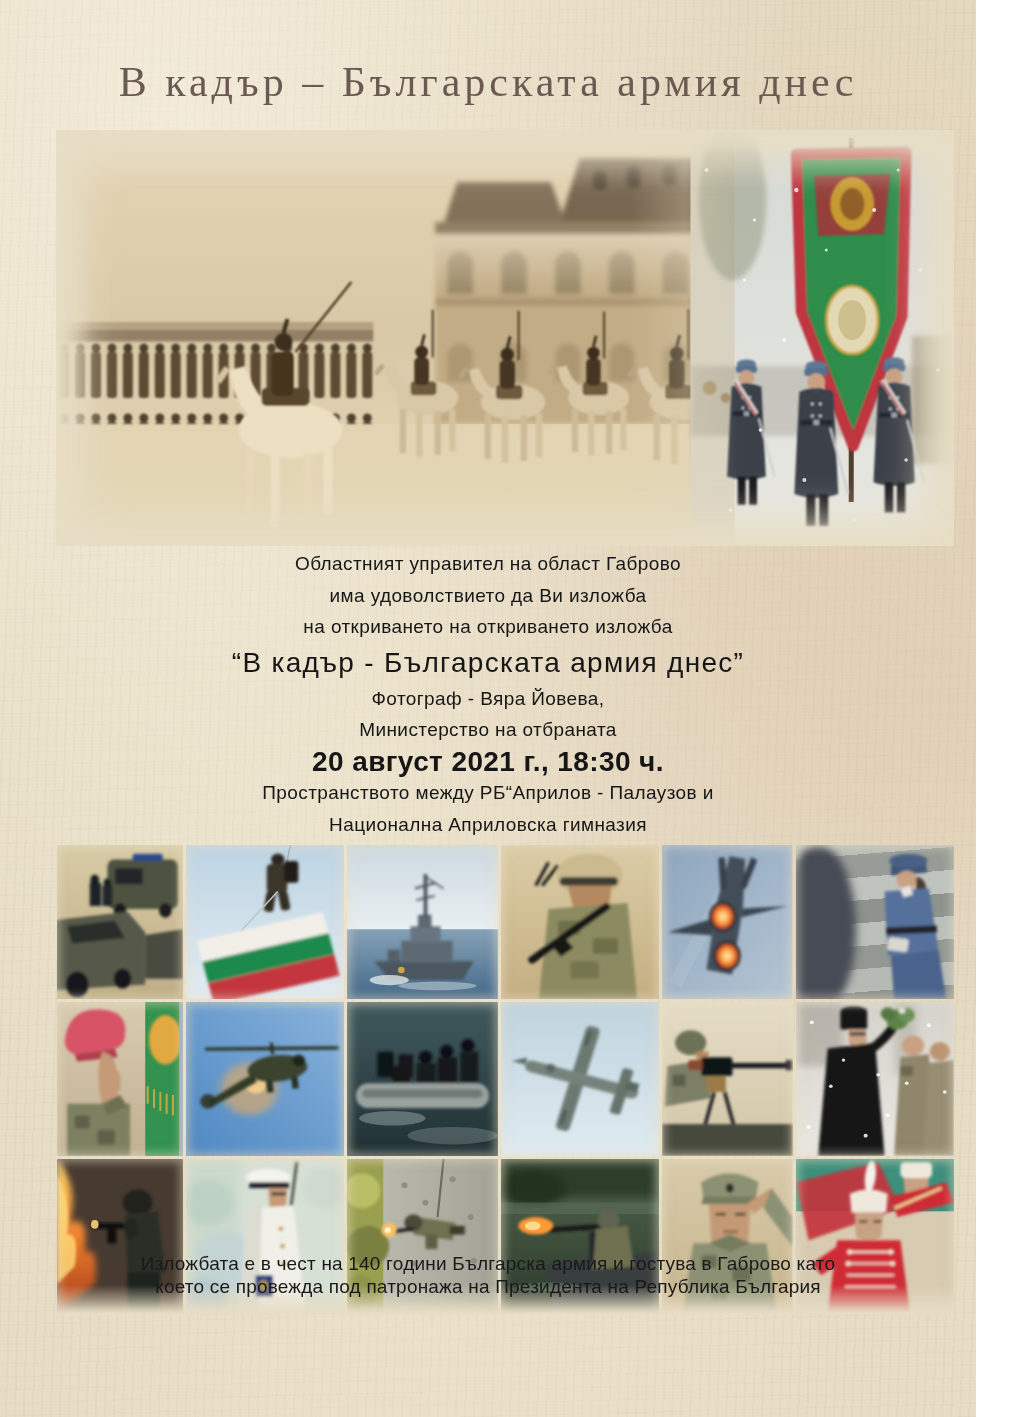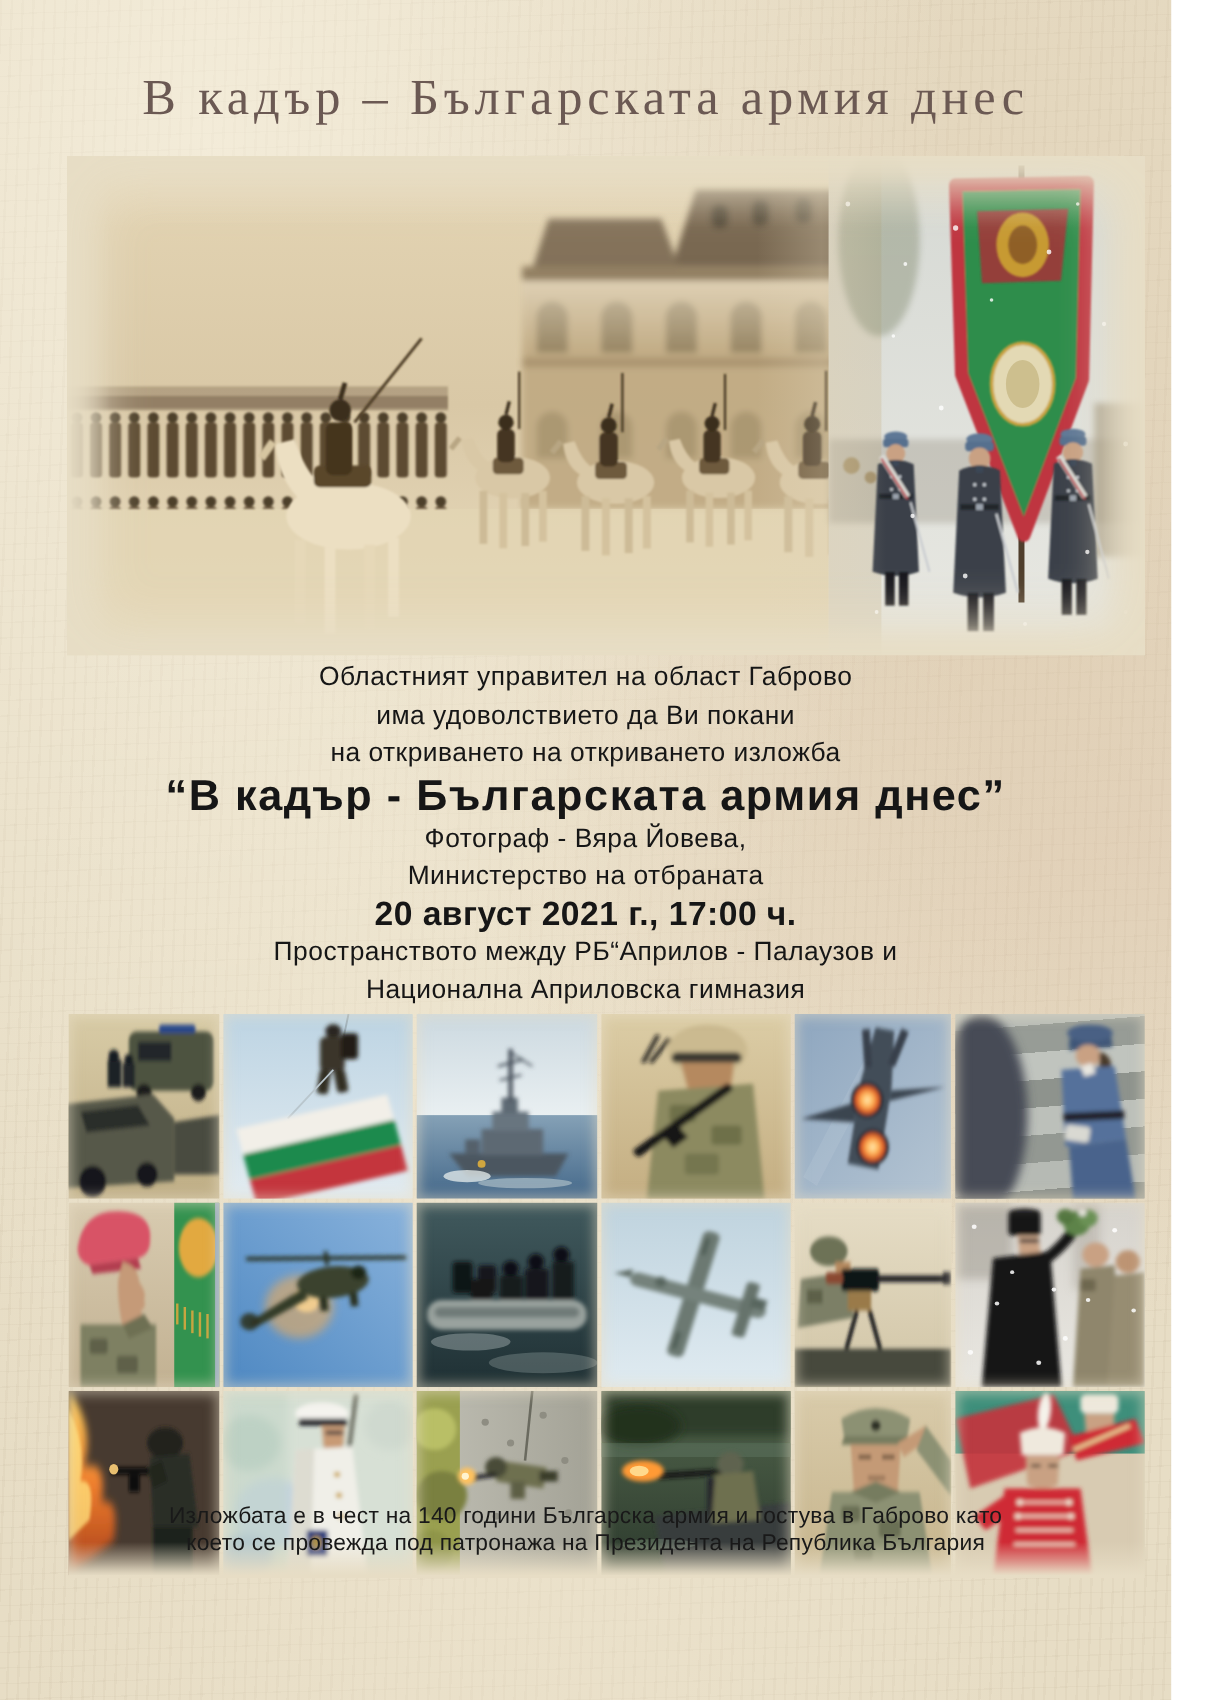--- a/index.html
+++ b/index.html
@@ -18,22 +18,22 @@
     font-size:42px;letter-spacing:4px;color:#6b5953;}
   .hero{position:absolute;left:56px;top:130px;width:898px;height:416px;}
   .hero svg{display:block;width:100%;height:100%;}
   .hero-fade{position:absolute;inset:0;pointer-events:none;
     box-shadow:inset 0 0 42px 26px rgba(231,221,197,.95);
     background:
       linear-gradient(90deg, rgba(231,221,197,.85) 0, rgba(231,221,197,0) 4%, rgba(231,221,197,0) 96%, rgba(231,221,197,.85) 100%),
       linear-gradient(0deg, rgba(231,221,197,.8) 0, rgba(231,221,197,0) 6%, rgba(231,221,197,0) 94%, rgba(231,221,197,.7) 100%),
       linear-gradient(90deg, rgba(0,0,0,0) 64%, rgba(226,213,185,.30) 70%, rgba(0,0,0,0) 76%);}
   .invite{position:absolute;top:548px;left:0;right:0;text-align:center;}
-  .invite p{margin:0;font-size:22px;line-height:31.5px;letter-spacing:.4px;}
-  .invite p.big{font-size:36px;line-height:40px;font-weight:bold;letter-spacing:1.3px;}
+  .invite p{margin:0;font-size:19px;line-height:31.5px;letter-spacing:.4px;}
+  .invite p.big{font-size:28px;line-height:40px;font-weight:normal;letter-spacing:1.3px;}
   .invite p.bold{font-weight:bold;font-size:28px;}
   .collage{position:absolute;left:57px;top:845px;width:897px;height:468px;
     display:grid;grid-template-columns:.86fr 1.08fr 1.03fr 1.08fr .89fr 1.08fr;
     grid-template-rows:1fr 1fr 1fr;gap:3px;}
   .cell{position:relative;overflow:hidden;border-radius:1px;}
   .cell svg{display:block;width:100%;height:100%;}
   .cell::after{content:"";position:absolute;inset:0;pointer-events:none;
     box-shadow:inset 0 0 10px 3px rgba(234,224,200,.5);}
   .collage::after{content:"";position:absolute;left:0;right:0;bottom:-2px;height:30px;
     pointer-events:none;background:linear-gradient(rgba(233,223,200,0), #e7ddc5 95%);}
@@ -312,26 +312,26 @@
             <circle cx="884" cy="380" r="1.6"></circle>
         </g>
       </g>
       <rect width="900" height="60" fill="url(#gHaze)" opacity=".6"></rect>
     </svg>
     <div class="hero-fade"></div>
   </div>
 
   <div class="invite">
     <p>Областният управител на област Габрово</p>
-    <p>има удоволствието да Ви покани</p>
+    <p>има удоволствието да Ви изложба</p>
     <p>на откриването на откриването изложба</p>
     <p class="big">“В кадър - Българската армия днес”</p>
     <p>Фотограф - Вяра Йовева,</p>
     <p>Министерство на отбраната</p>
-    <p class="bold">20 август 2021 г., 17:00 ч.</p>
+    <p class="bold">20 август 2021 г., 18:30 ч.</p>
     <p>Пространството между РБ“Априлов - Палаузов и</p>
     <p>Национална Априловска гимназия</p>
   </div>
 
   <div class="collage">
 
     <div class="cell" title="armored vehicles with special forces">
       <svg viewBox="0 0 100 106" preserveAspectRatio="none">
         <rect width="100" height="106" fill="url(#gSand)"></rect>
         <g filter="url(#f1)">

